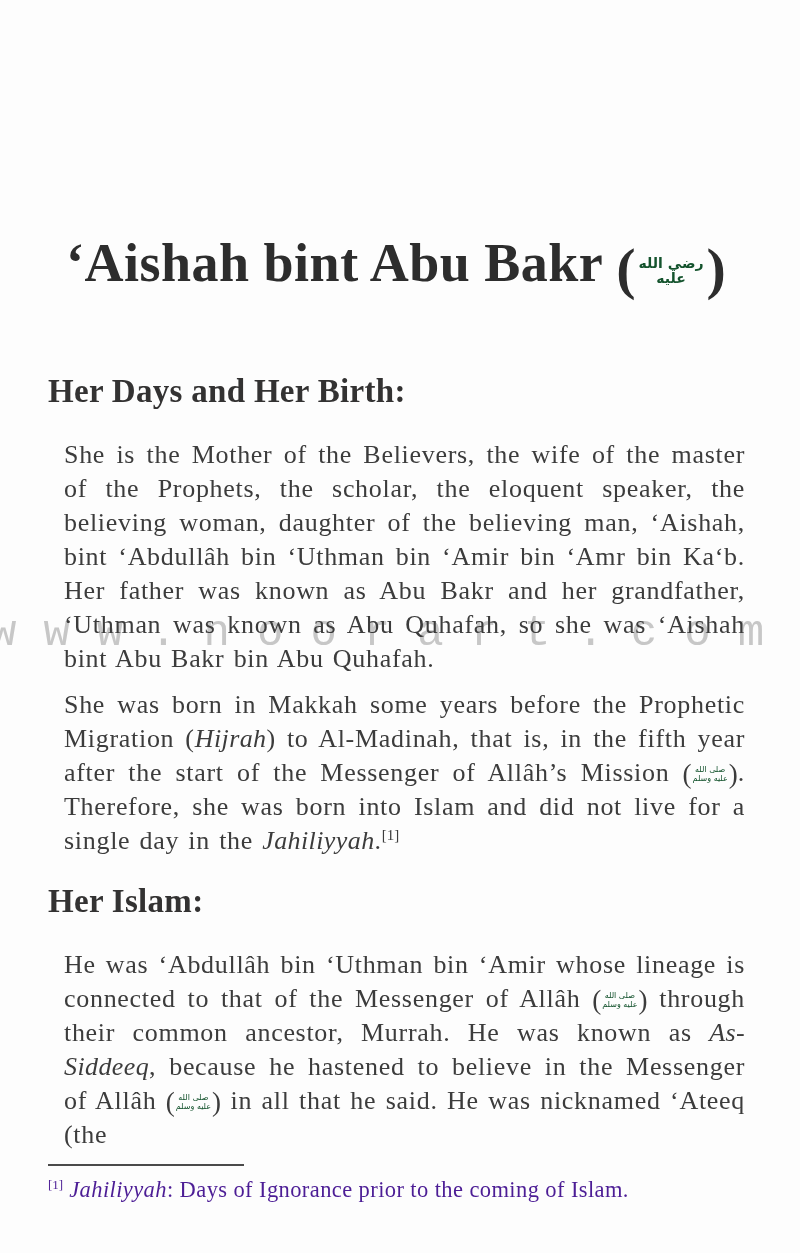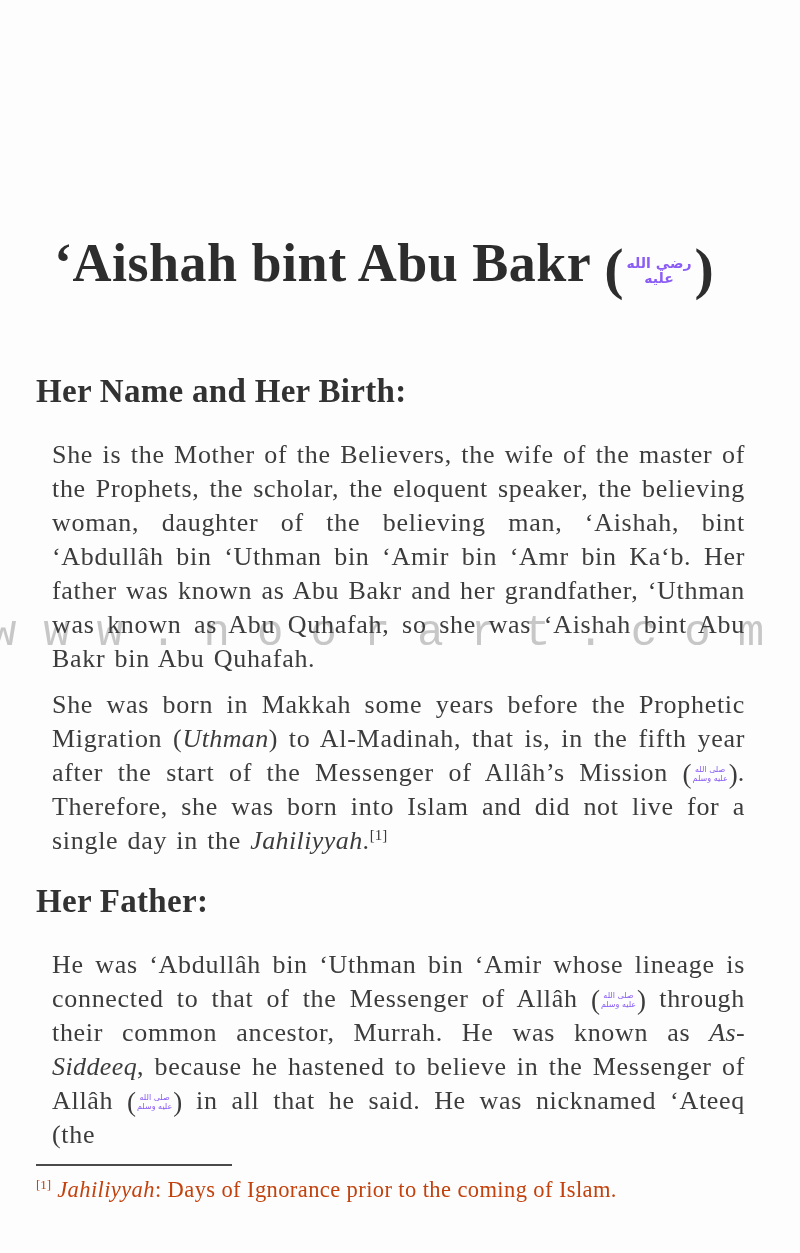--- a/index.html
+++ b/index.html
@@ -24,21 +24,21 @@
     white-space: nowrap;
     font-family: "Liberation Mono", monospace;
     font-size: 44px;
     letter-spacing: 27px;
     color: #c7c7c7;
     user-select: none;
   }
   .content {
     position: relative;
     z-index: 1;
-    padding: 233px 55px 0 36px;
+    padding: 233px 55px 0 48px;
   }
   h1.title {
     margin: 0 0 0 18px;
     font-size: 54px;
     line-height: 60px;
     font-weight: bold;
     color: #2d2d2d;
     letter-spacing: 0.5px;
     white-space: nowrap;
   }
@@ -81,38 +81,38 @@
   }
   .hn-paren {
     font-weight: 600;
     color: #2d2d2d;
   }
   .hn-stack {
     display: inline-flex;
     flex-direction: column;
     align-items: center;
     font-family: "DejaVu Sans", sans-serif;
-    color: #8b5cf6;
+    color: #14532d;
   }
   .hn-line { display: block; }
   .hn-lg .hn-paren { font-size: 58px; line-height: 58px; }
   .hn-lg .hn-stack { font-size: 14px; line-height: 15px; margin: 0 3px; position: relative; top: 2px; }
   .hn-sm .hn-paren { font-size: 27px; line-height: 27px; font-weight: 500; color: #3c3c3c; }
   .hn-sm .hn-stack { font-size: 8px; line-height: 8.5px; margin: 0 1px; justify-content: flex-end; }
   .fn-rule {
     width: 196px;
     height: 0;
     border-top: 2px solid #4a4a4a;
     margin: 6px 0 0 0;
   }
   p.footnote {
     margin: 9px 0 0 0;
     font-size: 22.5px;
     line-height: 30px;
-    color: #c2410c;
+    color: #4c1d95;
     letter-spacing: 0.4px;
   }
   p.footnote sup.fnref { font-size: 13px; vertical-align: 8px; }
 </style>
 </head>
 <body>
 
 <div class="page">
 
   <div class="watermark">www.noorart.com</div>
@@ -121,34 +121,34 @@
 
     <h1 class="title">‘Aishah bint Abu Bakr <span class="hn hn-lg">
           <span class="hn-paren">(</span>
           <span class="hn-stack">
             <span class="hn-line">رضي الله</span>
             <span class="hn-line">عليه</span>
           </span>
           <span class="hn-paren">)</span>
         </span></h1>
 
-    <h2 class="section-heading">Her Name and Her Birth:</h2>
+    <h2 class="section-heading">Her Days and Her Birth:</h2>
 
     <p class="body-para">She is the Mother of the Believers, the wife of the master of the Prophets, the scholar, the eloquent speaker, the believing woman, daughter of the believing man, ‘Aishah, bint ‘Abdullâh bin ‘Uthman bin ‘Amir bin ‘Amr bin Ka‘b. Her father was known as Abu Bakr and her grandfather, ‘Uthman was known as Abu Quhafah, so she was ‘Aishah bint Abu Bakr bin Abu Quhafah.</p>
 
-    <p class="body-para">She was born in Makkah some years before the Prophetic Migration (<i>Uthman</i>) to Al-Madinah, that is, in the fifth year after the start of the Messenger of Allâh’s Mission <span class="hn hn-sm">
+    <p class="body-para">She was born in Makkah some years before the Prophetic Migration (<i>Hijrah</i>) to Al-Madinah, that is, in the fifth year after the start of the Messenger of Allâh’s Mission <span class="hn hn-sm">
           <span class="hn-paren">(</span>
           <span class="hn-stack">
             <span class="hn-line">صلى الله</span>
             <span class="hn-line">عليه وسلم</span>
           </span>
           <span class="hn-paren">)</span>
         </span>. Therefore, she was born into Islam and did not live for a single day in the <i>Jahiliyyah</i>.<sup class="fnref">[1]</sup></p>
 
-    <h2 class="section-heading second">Her Father:</h2>
+    <h2 class="section-heading second">Her Islam:</h2>
 
     <p class="body-para">He was ‘Abdullâh bin ‘Uthman bin ‘Amir whose lineage is connected to that of the Messenger of Allâh <span class="hn hn-sm">
           <span class="hn-paren">(</span>
           <span class="hn-stack">
             <span class="hn-line">صلى الله</span>
             <span class="hn-line">عليه وسلم</span>
           </span>
           <span class="hn-paren">)</span>
         </span> through their common ancestor, Murrah. He was known as <i>As-Siddeeq</i>, because he hastened to believe in the Messenger of Allâh <span class="hn hn-sm">
           <span class="hn-paren">(</span>

